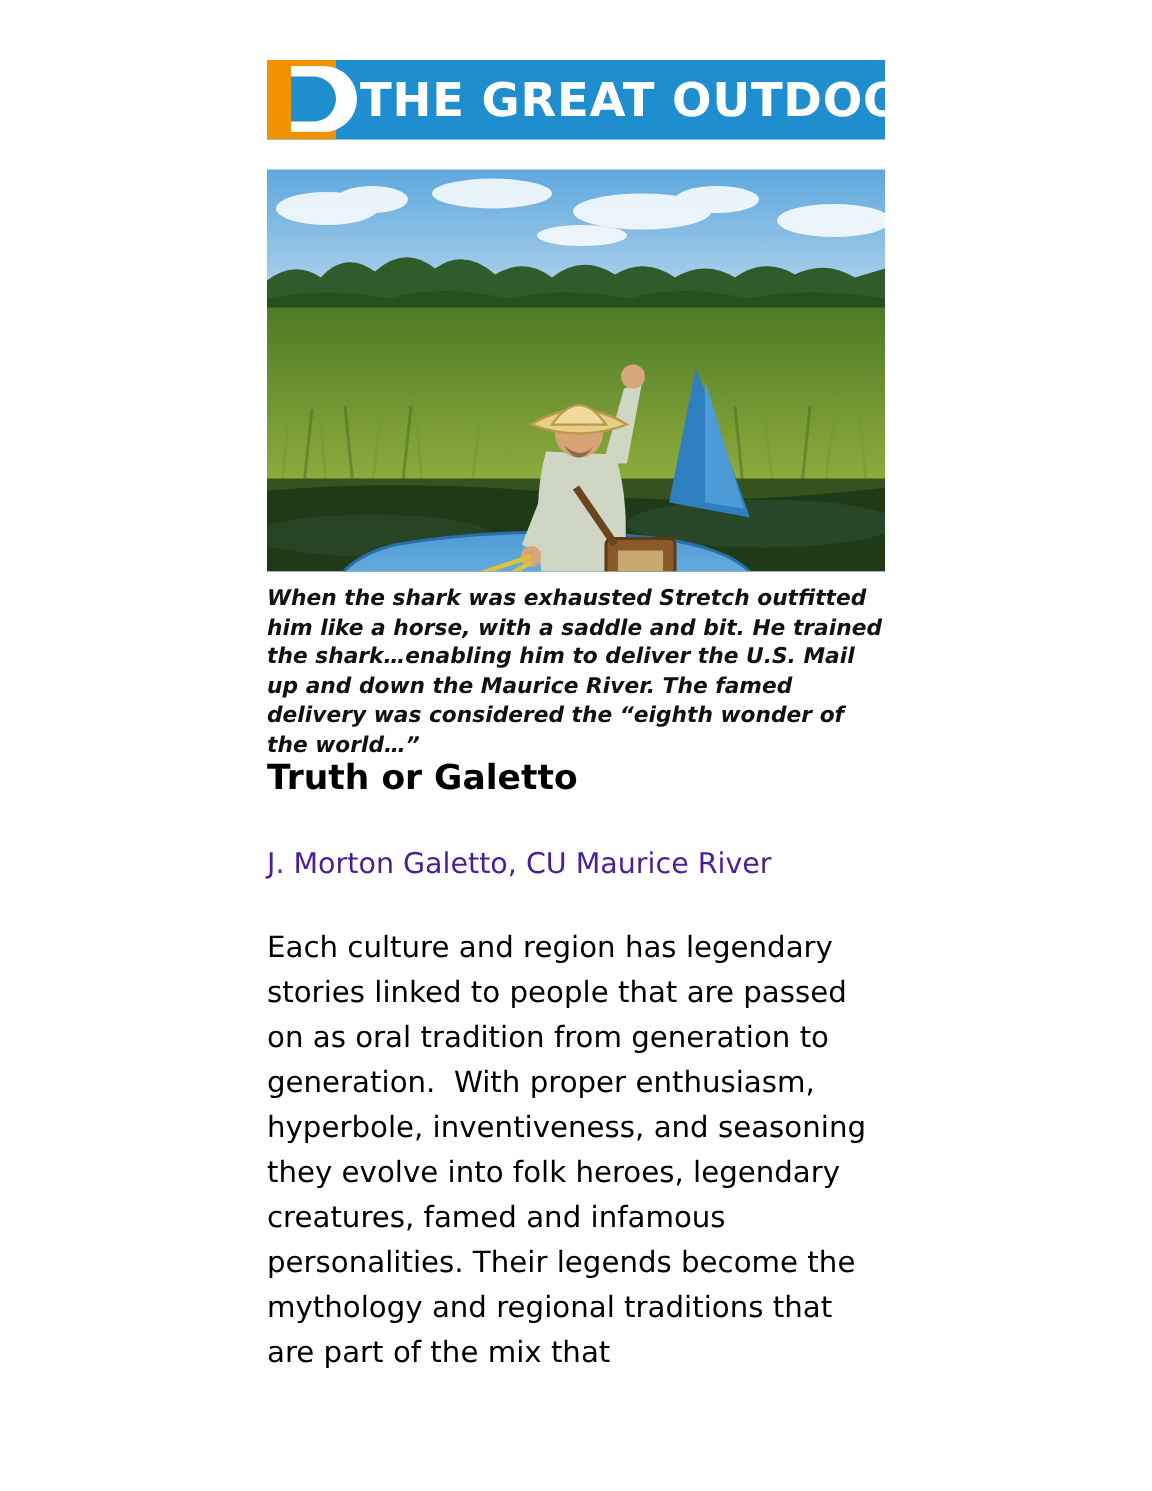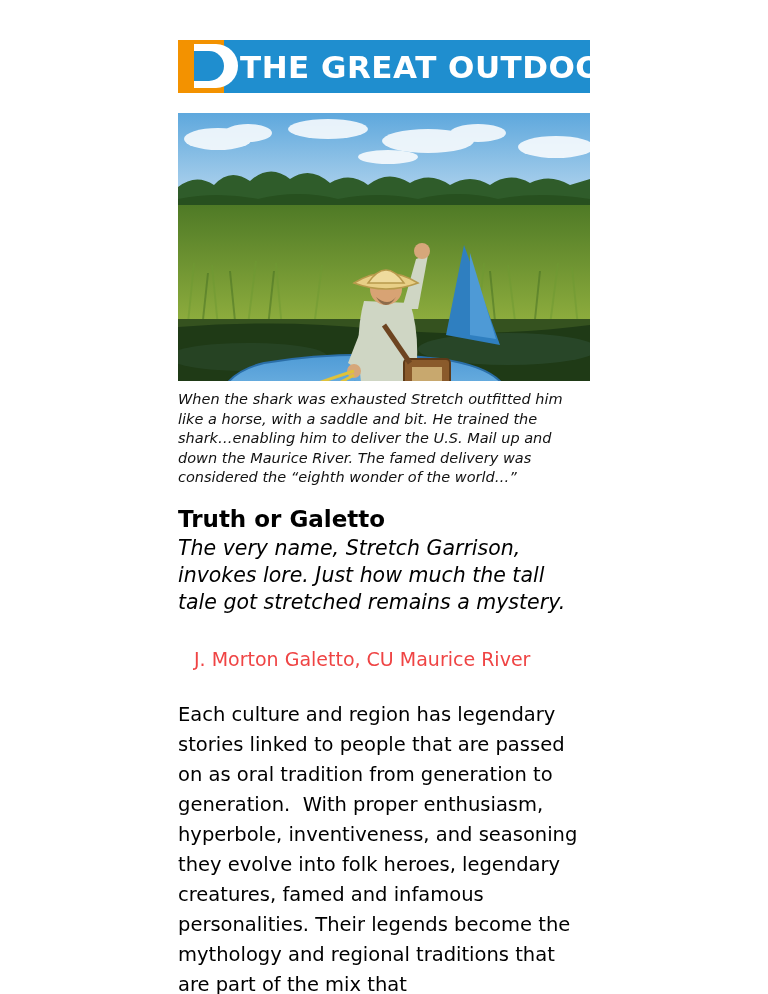--- a/index.html
+++ b/index.html
@@ -83,21 +83,21 @@
   .photo svg { display: block; }
 
   
   .caption {
     position: absolute;
     left: 178px;
     top: 390px;
     width: 412px;
     font-family: "DejaVu Sans", sans-serif;
     font-style: italic;
-    font-weight: normal;
+    font-weight: bold;
     font-size: 14.5px;
     line-height: 19.5px;
     color: #111111;
   }
 
   
   .article {
     position: absolute;
     left: 178px;
     top: 505px;
@@ -116,22 +116,22 @@
     font-style: italic;
     font-size: 20.5px;
     line-height: 27px;
     margin: 0;
     color: #000;
   }
   .byline {
     font-family: "DejaVu Sans", sans-serif;
     font-size: 19px;
     line-height: 26px;
-    margin: 30px 0 0 16px;
-    color: #ef4444;
+    margin: 30px 0 0 0;
+    color: #4c1d95;
   }
   .body-par {
     font-family: "DejaVu Sans", sans-serif;
     font-size: 19.5px;
     line-height: 30px;
     margin: 28px 0 0 0;
     color: #000;
     white-space: pre-wrap;
   }
 </style>
@@ -256,18 +256,17 @@
 
       <path d="M176 258 Q120 276 62 300" stroke="#e0c23a" stroke-width="3" fill="none"></path>
       <path d="M176 262 Q122 292 70 312" stroke="#e0c23a" stroke-width="3" fill="none"></path>
     </svg>
   </div>
 
   <div class="caption">When the shark was exhausted Stretch outfitted him like a horse, with a saddle and bit. He trained the shark…enabling him to deliver the U.S. Mail up and down the Maurice River. The famed delivery was considered the “eighth wonder of the world…”</div>
 
   <div class="article">
     <h1 class="headline">Truth or Galetto</h1>
-    <p class="deck">The very name, Stretch Garrison, invokes lore. Just how much the tall tale got stretched remains a mystery.</p>
     <p class="byline">J. Morton Galetto, CU Maurice River</p>
     <p class="body-par">Each culture and region has legendary stories linked to people that are passed on as oral tradition from generation to generation.  With proper enthusiasm, hyperbole, inventiveness, and seasoning they evolve into folk heroes, legendary creatures, famed and infamous personalities. Their legends become the mythology and regional traditions that are part of the mix that</p>
   </div>
 
 </div>
 
 </body></html>

